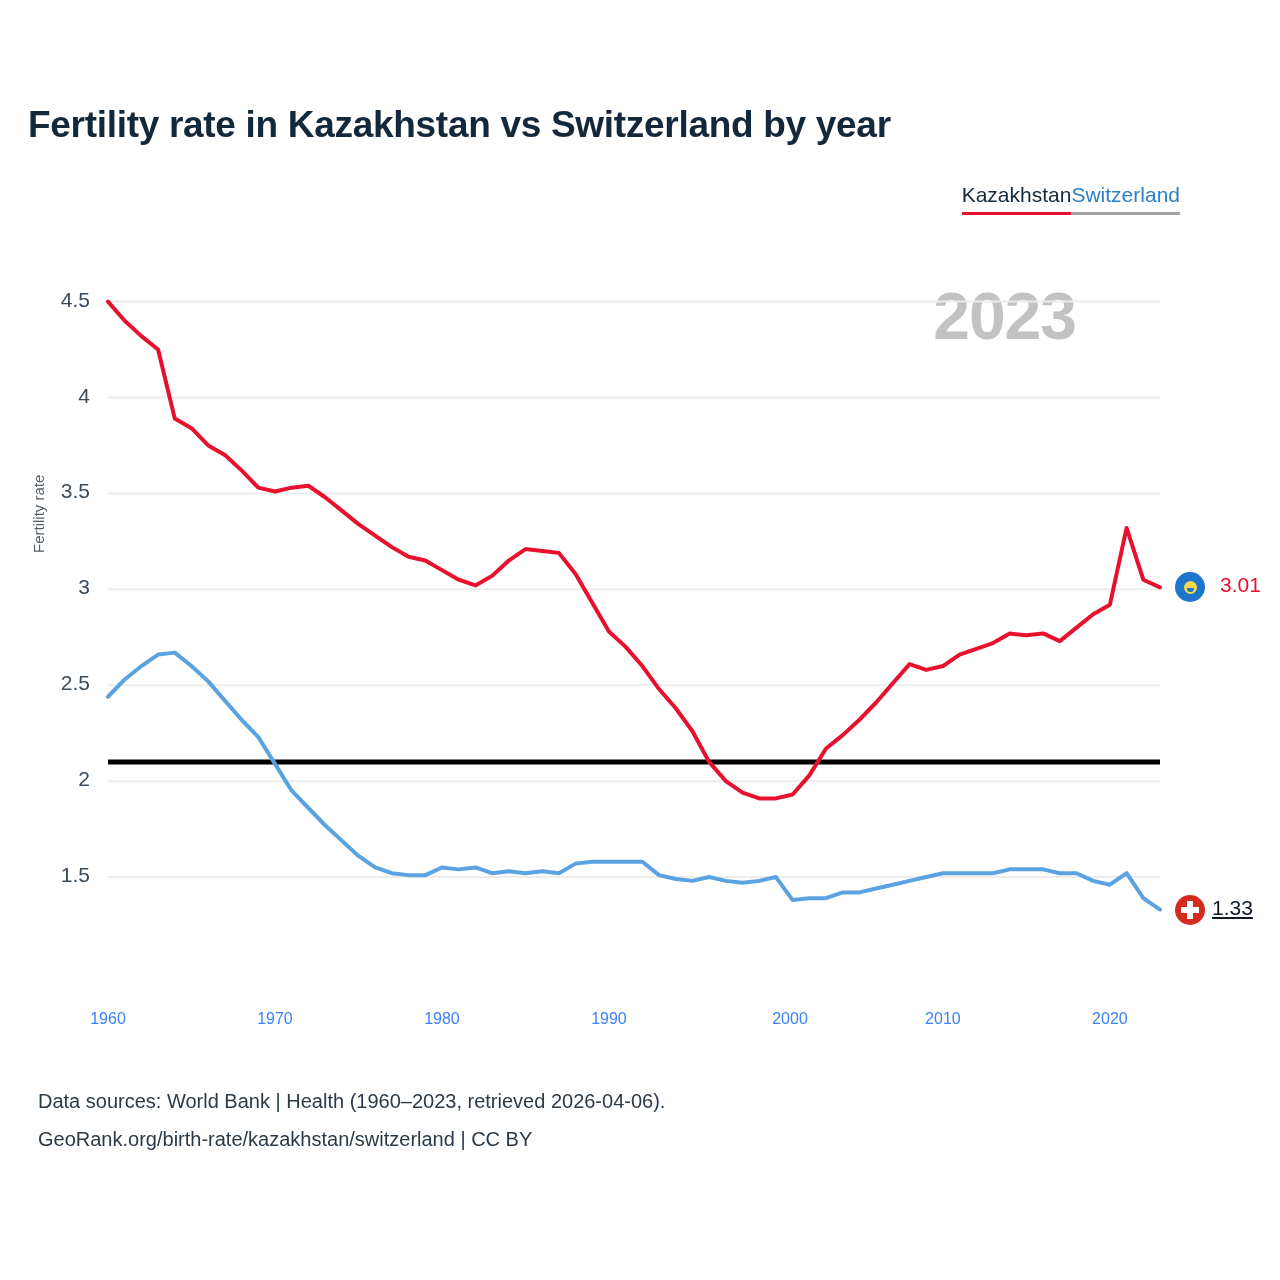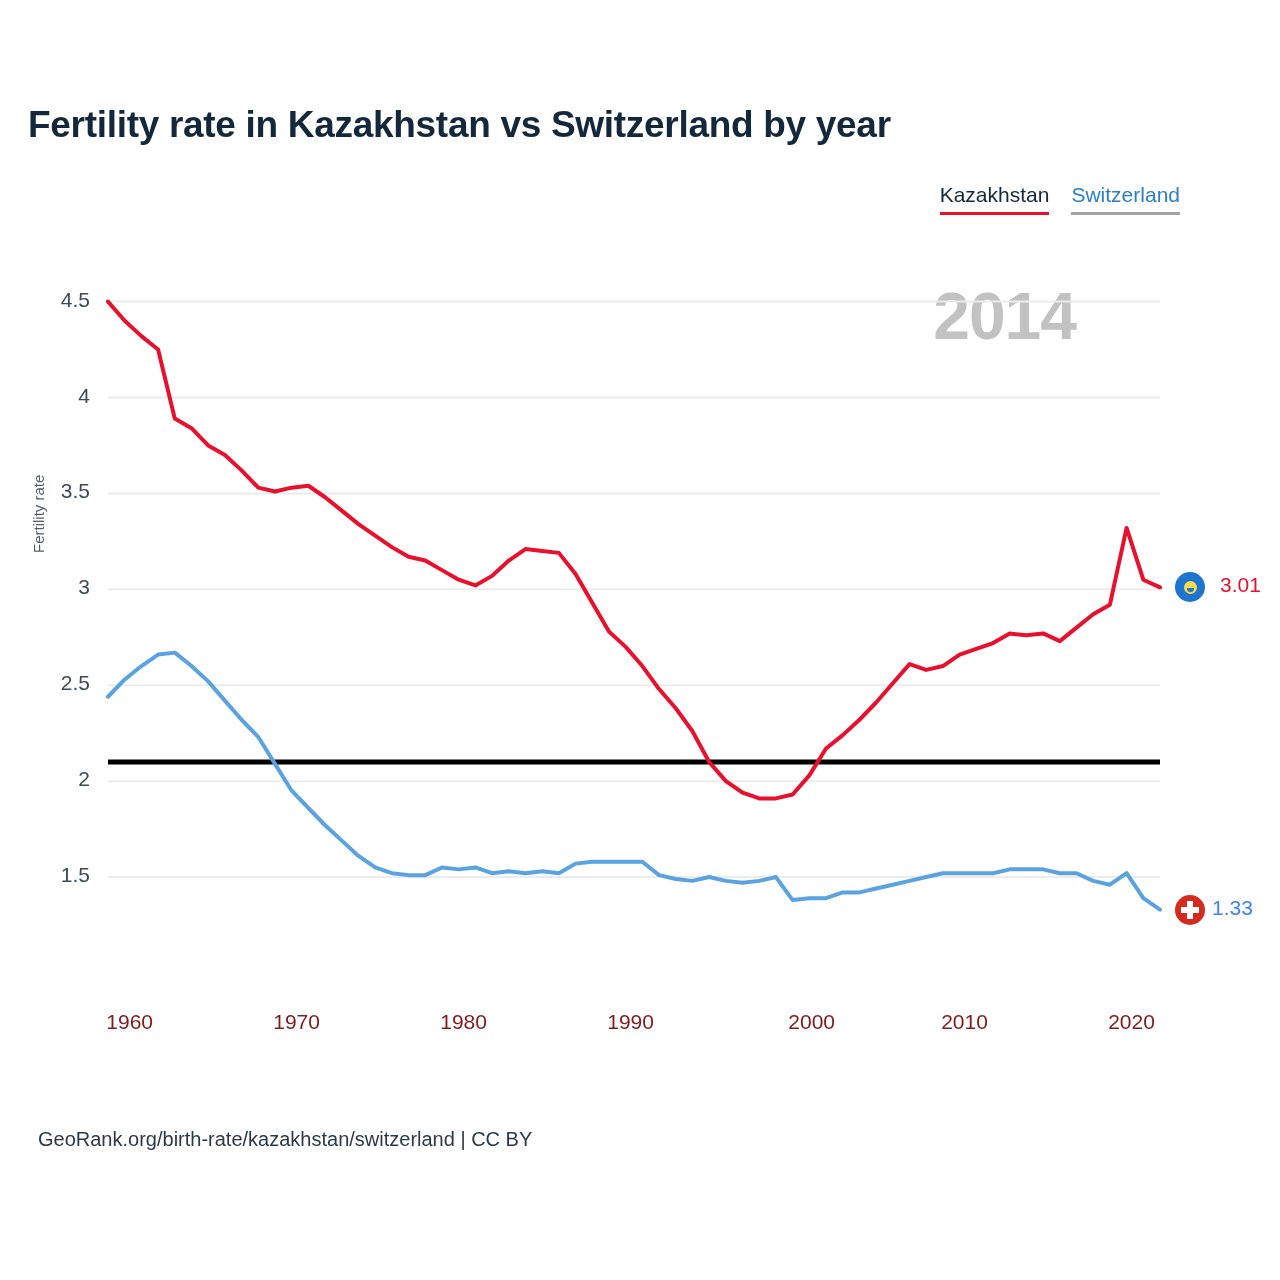--- a/index.html
+++ b/index.html
@@ -28,21 +28,20 @@
     font-weight: bold;
     color: #14283c;
     letter-spacing: -0.3px;
     white-space: nowrap;
   }
   .legend {
     position: absolute;
     right: 28px;
     top: 183px;
     display: flex;
-    gap: 22px;
     align-items: flex-start;
   }
   .legend-item {
     font-size: 21px;
     padding-bottom: 6px;
     line-height: 1.1;
   }
   .legend-item.kz {
     color: #14283c;
     border-bottom: 3px solid #e8112d;
@@ -79,31 +78,31 @@
   }
   .ytick {
     position: absolute;
     font-size: 21px;
     color: #3c4b5a;
     text-align: right;
     width: 60px;
   }
   .xtick {
     position: absolute;
+    font-size: 16px;
+    color: #3b82f6;
+    text-align: center;
+    width: 90px;
+  }
+  .endlabel {
+    position: absolute;
     font-size: 21px;
-    color: #7f1d1d;
-    text-align: right;
-    width: 90px;
-  }
-  .endlabel {
-    position: absolute;
-    font-size: 21px;
   }
   .endlabel.kz { color: #e8112d; margin-left: 8px; }
-  .endlabel.ch { color: #3b82f6; }
+  .endlabel.ch { color: #0f172a; text-decoration: underline; }
   .marker {
     position: absolute;
     width: 30px;
     height: 30px;
     border-radius: 50%;
     display: flex;
     align-items: center;
     justify-content: center;
   }
   .marker.kz-flag {
@@ -155,21 +154,21 @@
 
 <div class="page">
 
   <div class="chart-title">Fertility rate in Kazakhstan vs Switzerland by year</div>
 
   <div class="legend">
     <div class="legend-item kz">Kazakhstan</div>
     <div class="legend-item ch">Switzerland</div>
   </div>
 
-  <div class="year-badge">2014</div>
+  <div class="year-badge">2023</div>
 
   <div class="y-axis-label">Fertility rate</div>
 
   <svg class="plot" viewBox="0 0 1280 1280" xmlns="http://www.w3.org/2000/svg">
     <g id="gridlines">
         <line x1="108" x2="1160" y1="877.0454545454545" y2="877.0454545454545" stroke="#ececec" stroke-width="2"></line>
         <line x1="108" x2="1160" y1="781.1363636363636" y2="781.1363636363636" stroke="#ececec" stroke-width="2"></line>
         <line x1="108" x2="1160" y1="685.2272727272727" y2="685.2272727272727" stroke="#ececec" stroke-width="2"></line>
         <line x1="108" x2="1160" y1="589.3181818181818" y2="589.3181818181818" stroke="#ececec" stroke-width="2"></line>
         <line x1="108" x2="1160" y1="493.4090909090909" y2="493.4090909090909" stroke="#ececec" stroke-width="2"></line>
@@ -206,15 +205,16 @@
     <span class="kz-sun"></span>
   </div>
   <div class="endlabel kz" id="kz-endlabel" style="left: 1212px; top: 573.4px;">3.01</div>
 
   <div class="marker ch-flag" id="ch-marker" style="left: 1175px; top: 894.655px;">
     <span class="ch-cross-v"></span>
     <span class="ch-cross-h"></span>
   </div>
   <div class="endlabel ch" id="ch-endlabel" style="left: 1212px; top: 895.655px;">1.33</div>
 
+  <div class="footer line1">Data sources: World Bank | Health (1960–2023, retrieved 2026-04-06).</div>
   <div class="footer line2">GeoRank.org/birth-rate/kazakhstan/switzerland | CC BY</div>
 
 </div>
 
 </body></html>

